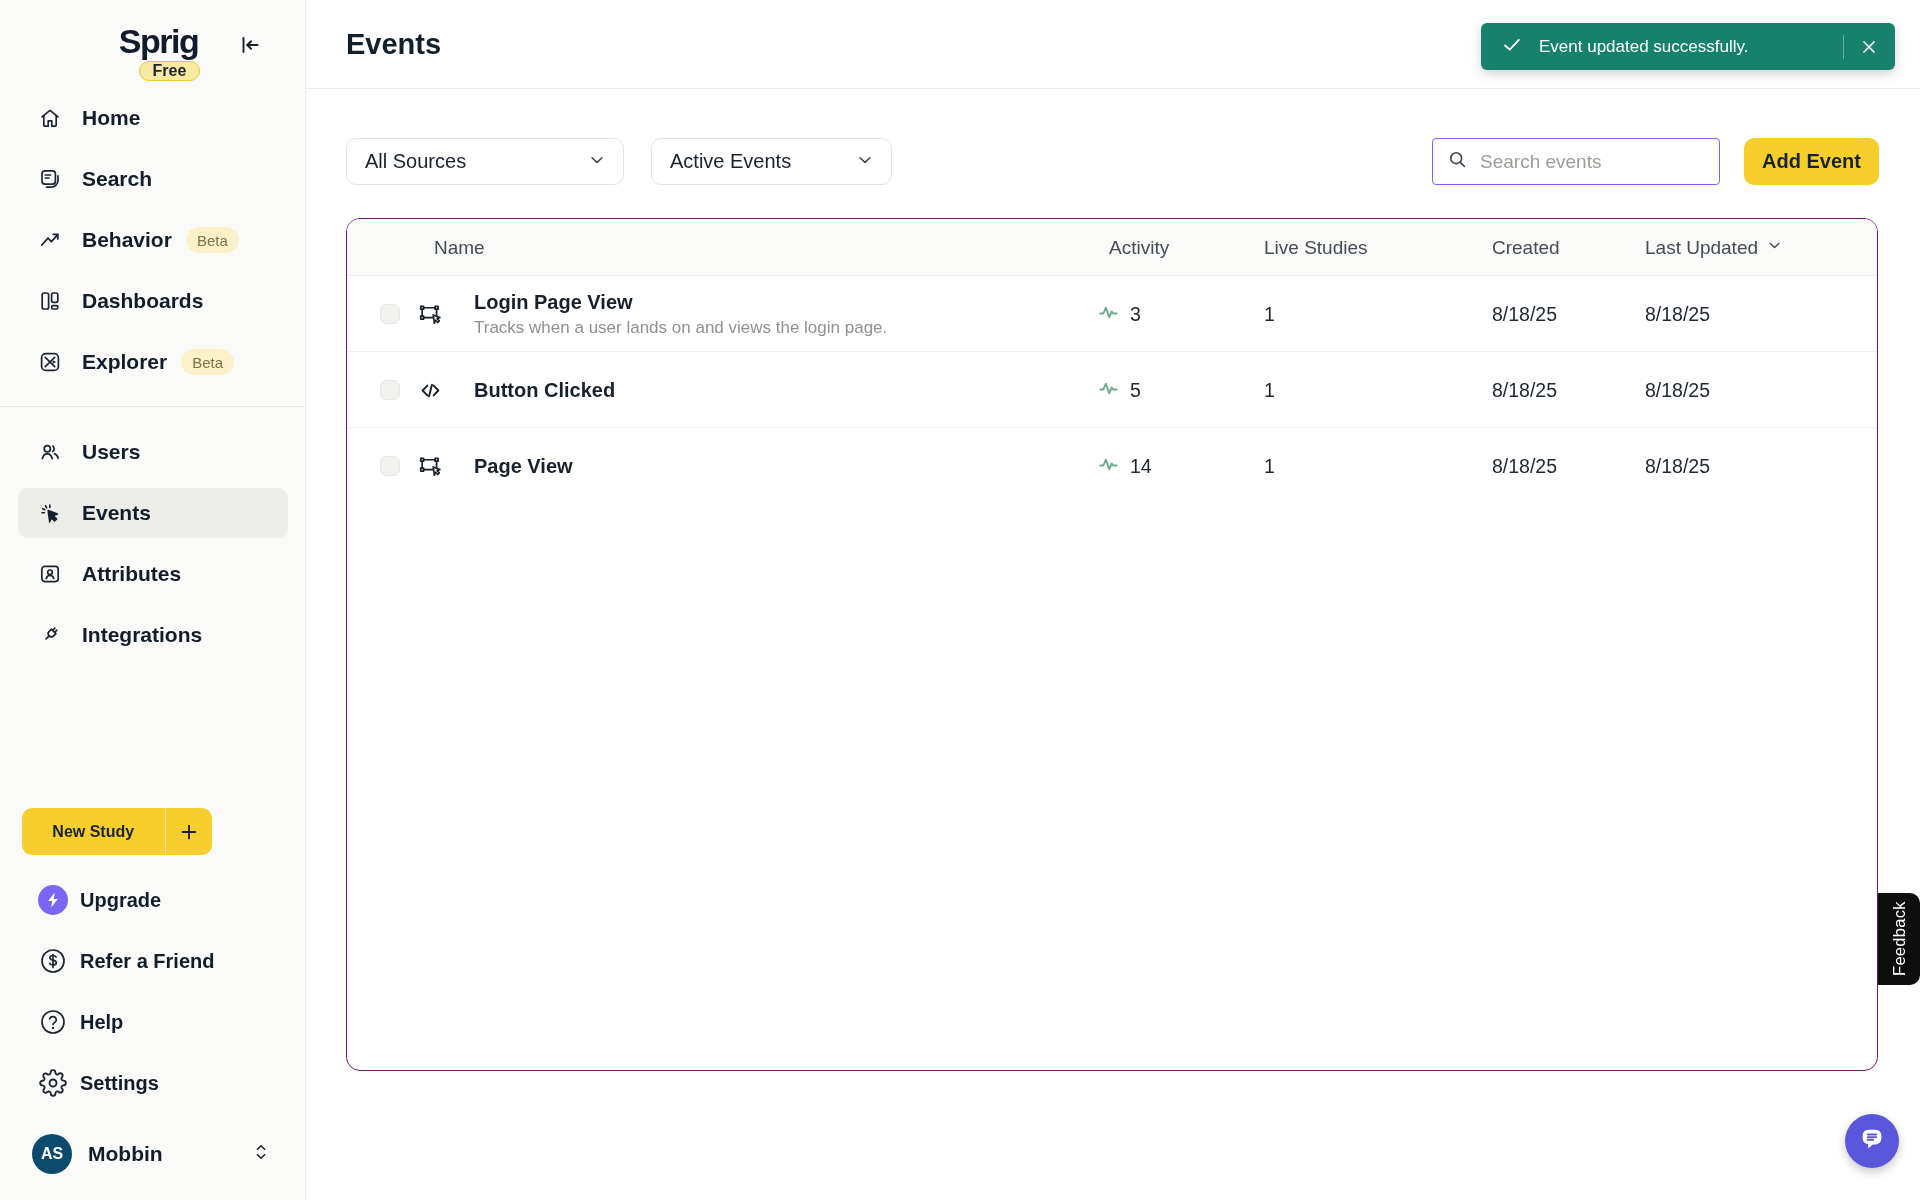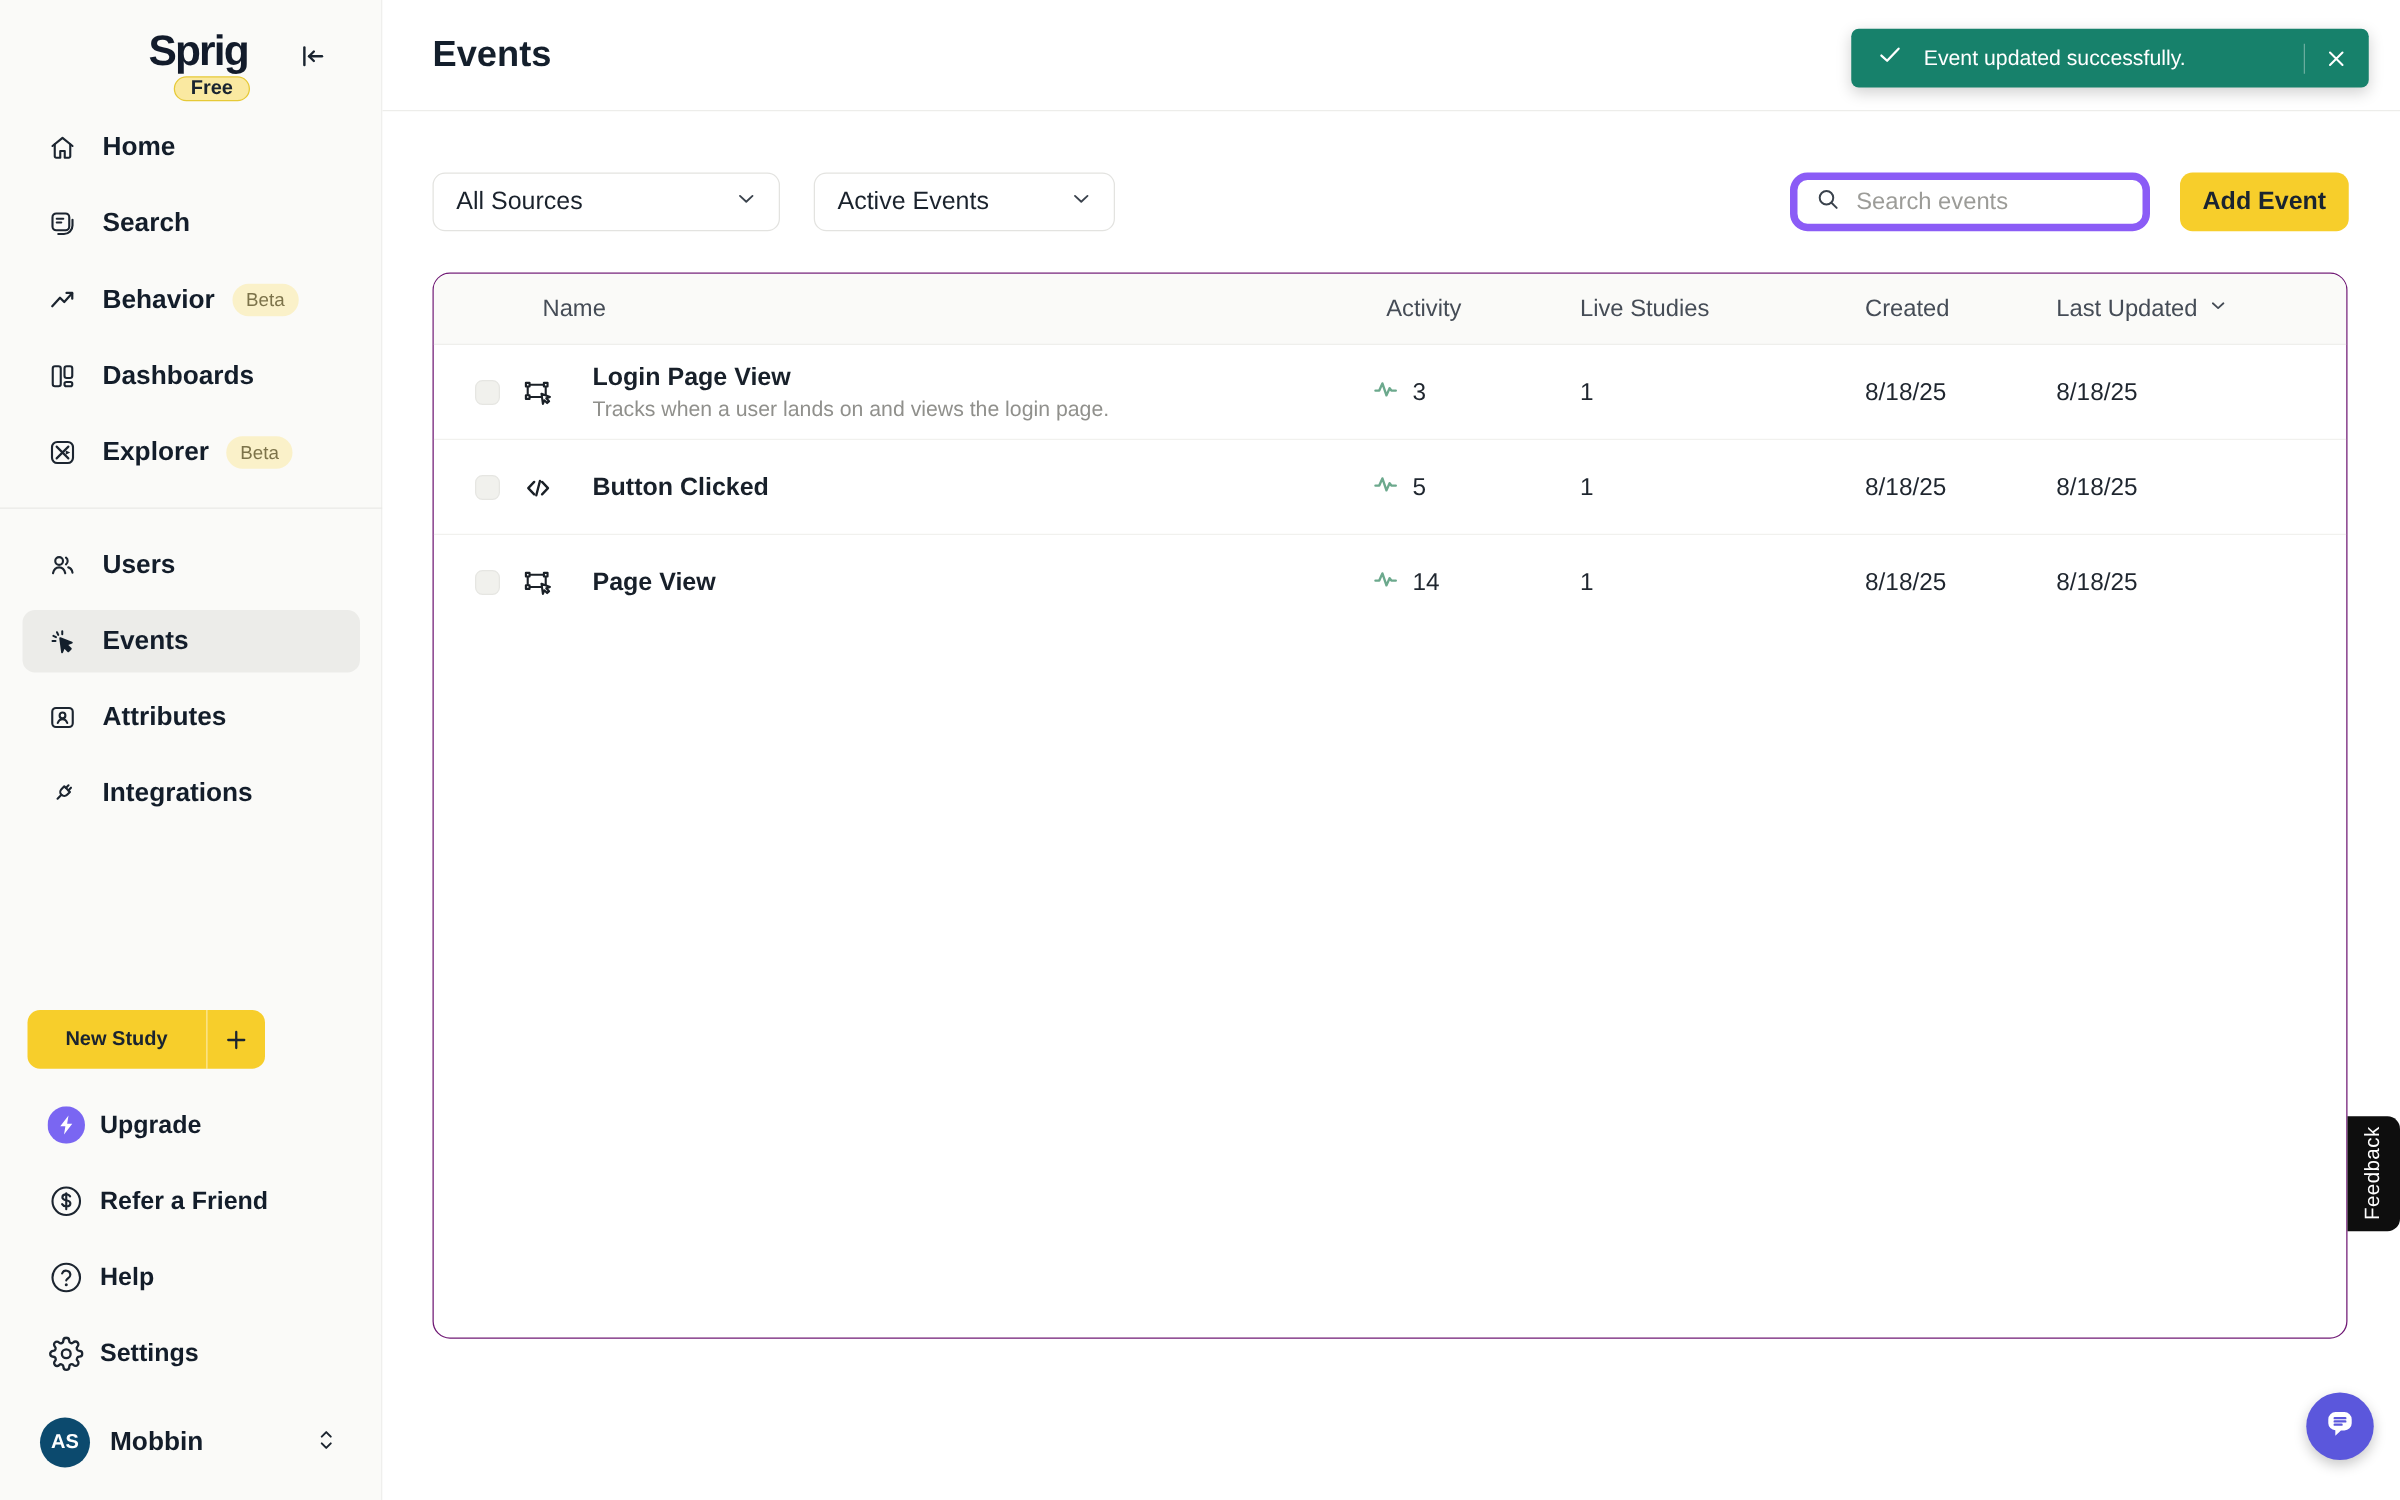--- a/index.html
+++ b/index.html
@@ -76,21 +76,21 @@
     position:absolute; top:138px; height:47px; background:#fff;
     border:1px solid #E3E3E0; border-radius:10px; display:flex; align-items:center;
     justify-content:space-between; padding:0 16px 0 18px; cursor:pointer;
   }
   .select-label { font-size:20px; color:#1A222C; }
   #select-source { left:40px; width:278px; }
   #select-status { left:345px; width:241px; }
 
   .search-box {
     position:absolute; top:138px; left:1126px; width:288px; height:47px;
-    background:#fff; border:6px solid #8b5cf6; border-radius:14px;
+    background:#fff; border:1px solid #8b5cf6; border-radius:4px;
     display:flex; align-items:center; padding:0 14px;
   }
   .search-box input {
     border:none; outline:none; background:transparent; margin-left:10px;
     font-size:19px; color:#1A222C; width:100%;
     font-family:"Liberation Sans", sans-serif;
   }
   .search-box input::placeholder { color:#9C9C98; }
 
   .add-event {

